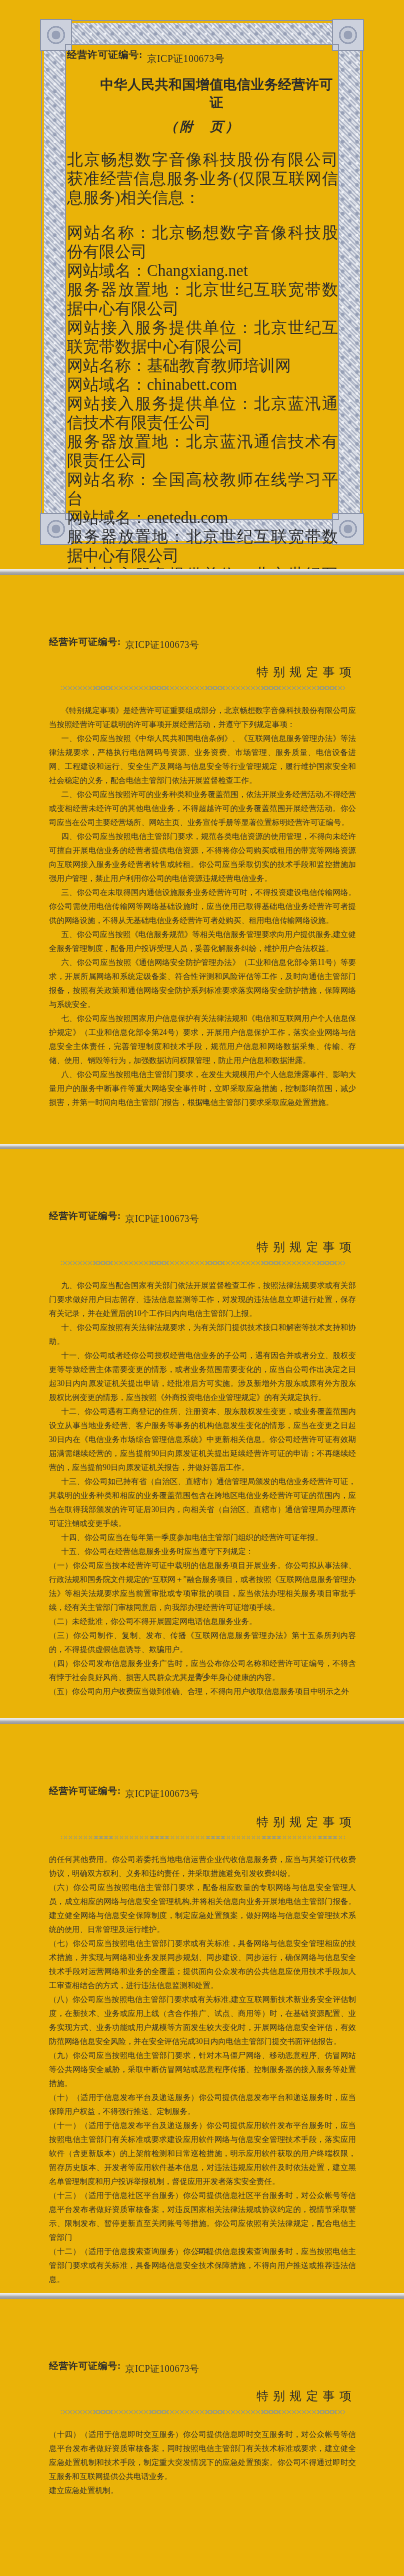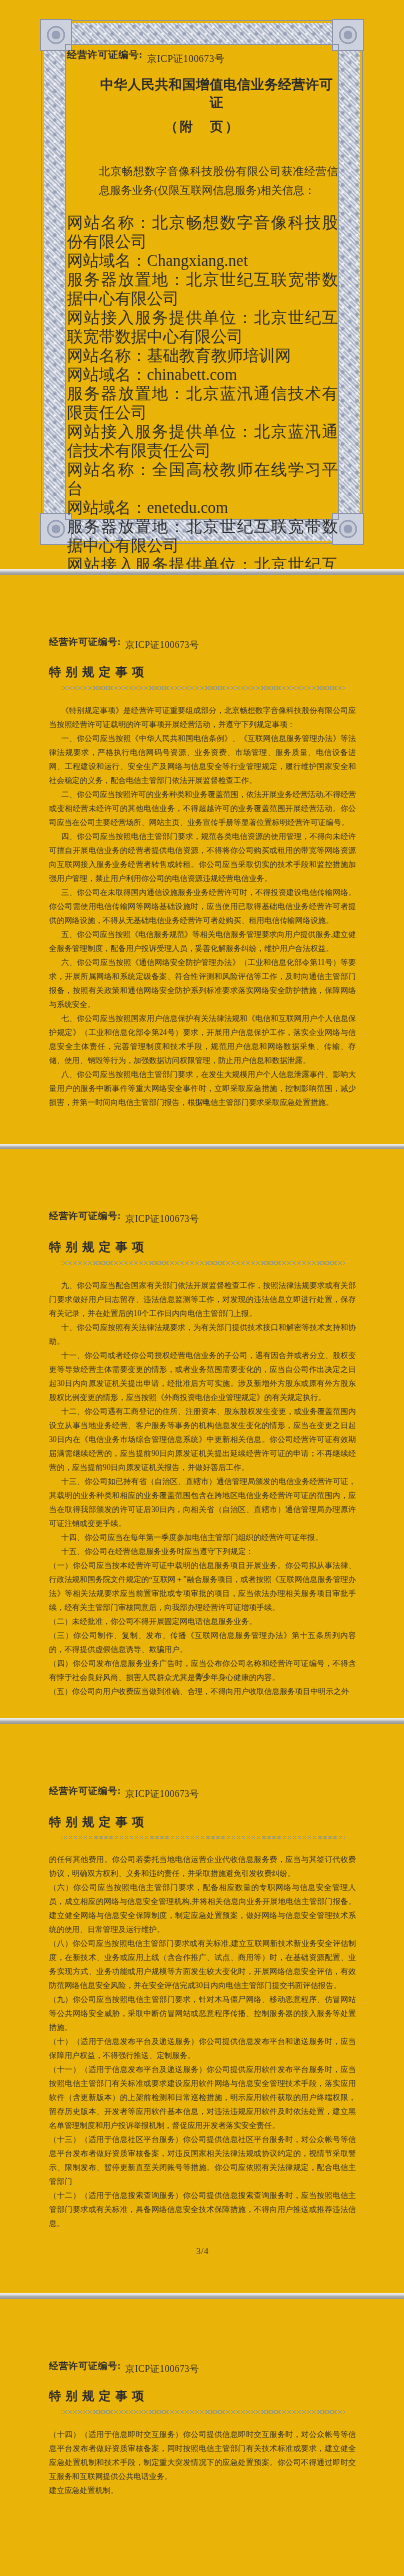--- a/index.html
+++ b/index.html
@@ -27,32 +27,32 @@
   .corner{position:absolute;width:30px;height:30px;border:0.5px solid #8b93a7;
     background:radial-gradient(circle at 50% 50%,#97a0b6 4.1px,#c7ccd8 4.6px 7.2px,#97a0b6 7.7px 8.8px,#ccd1dd 9.3px);}
   .corner.tl{left:-4.1px;top:-4.1px;} .corner.tr{right:-4.1px;top:-4.1px;}
   .corner.bl{left:-4.1px;bottom:-4.1px;} .corner.br{right:-4.1px;bottom:-4.1px;}
 
   .cert-content{position:absolute;left:67px;top:49px;width:271px;}
   .lic-line{display:flex;align-items:flex-start;}
   .lic-lbl{font-size:9.8px;font-weight:700;letter-spacing:0.5px;white-space:nowrap;}
   .lic-num{font-size:9.8px;margin-top:4.1px;margin-left:4.1px;letter-spacing:0.3px;white-space:nowrap;}
   .cert-title{margin:10.3px 0 0;text-align:center;font-size:13.4px;font-weight:700;letter-spacing:0.3px;line-height:17.5px;padding-left:28px;}
-  .cert-sub{text-align:center;font-size:13px;font-weight:700;margin-top:6.2px;letter-spacing:2.1px;}
-  .cert-intro{margin-top:26px;font-size:11px;line-height:19px;text-align:justify;padding-left:32px;}
+  .cert-sub{text-align:center;font-size:13px;font-weight:700;margin-top:6.2px;letter-spacing:2.1px;font-style:italic;}
+  .cert-intro{margin-top:14px;font-size:16px;line-height:19px;text-align:justify;}
   .cert-rows{margin-top:13.4px;}
   .cert-row{font-size:16px;line-height:19px;text-align:justify;}
 
   
   .prov{height:569px;}
   .prov.last{height:571px;}
   .prov-inner{position:absolute;left:49px;top:61px;width:307px;}
   .prov .lic-lbl{font-size:9.3px;}
   .prov .lic-num{font-size:9.3px;margin-top:3.1px;}
-  .prov-title{margin:12.4px 0 0;text-align:left;font-size:12px;font-weight:700;letter-spacing:4.6px;}
+  .prov-title{margin:12.4px 0 0;text-align:right;font-size:12px;font-weight:400;letter-spacing:4.6px;}
   .zigzag{margin:5.2px auto 0;width:284px;height:3.6px;opacity:.75;
     background:
       repeating-linear-gradient(135deg,#8f978d 0 1px,rgba(0,0,0,0) 1px 3.6px),
       repeating-linear-gradient(45deg,#8f978d 0 1px,rgba(0,0,0,0) 1px 3.6px);}
   .prov-body{margin-top:14px;font-size:7.7px;line-height:14px;text-align:justify;color:#2e2e2e;}
   .prov-body p{margin:0;}
   .prov-body p.ind{text-indent:1.6em;}
   .pageno{position:absolute;left:0;right:0;bottom:37px;text-align:center;font-size:8.8px;letter-spacing:0.5px;color:#333;}
 </style>
 </head>
@@ -86,23 +86,23 @@
           <div class="cert-row"><span>网站域名：</span><span>Changxiang.net</span></div>
 
           <div class="cert-row"><span>服务器放置地：</span><span>北京世纪互联宽带数据中心有限公司</span></div>
 
           <div class="cert-row"><span>网站接入服务提供单位：</span><span>北京世纪互联宽带数据中心有限公司</span></div>
 
           <div class="cert-row"><span>网站名称：</span><span>基础教育教师培训网</span></div>
 
           <div class="cert-row"><span>网站域名：</span><span>chinabett.com</span></div>
 
+          <div class="cert-row"><span>网站接入服务提供单位：</span><span>北京蓝汛通信技术有限责任公司</span></div>
+
           <div class="cert-row"><span>服务器放置地：</span><span>北京蓝汛通信技术有限责任公司</span></div>
-
-          <div class="cert-row"><span>网站接入服务提供单位：</span><span>北京蓝汛通信技术有限责任公司</span></div>
 
           <div class="cert-row"><span>网站名称：</span><span>全国高校教师在线学习平台</span></div>
 
           <div class="cert-row"><span>网站域名：</span><span>enetedu.com</span></div>
 
           <div class="cert-row"><span>服务器放置地：</span><span>北京世纪互联宽带数据中心有限公司</span></div>
 
           <div class="cert-row"><span>网站接入服务提供单位：</span><span>北京世纪互联宽带数据中心有限公司</span></div>
         </div>
     </div>
@@ -170,20 +170,21 @@
       <div class="lic-line">
         <span class="lic-lbl">经营许可证编号:</span>
         <span class="lic-num">京ICP证100673号</span>
       </div>
       <h2 class="prov-title">特别规定事项</h2>
       <div class="zigzag"></div>
       <div class="prov-body">
 
       <p>的任何其他费用。你公司若委托当地电信运营企业代收信息服务费，应当与其签订代收费协议，明确双方权利、义务和违约责任，并采取措施避免引发收费纠纷。</p>
           <p>（六）你公司应当按照电信主管部门要求，配备相应数量的专职网络与信息安全管理人员，成立相应的网络与信息安全管理机构,并将相关信息向业务开展地电信主管部门报备。建立健全网络与信息安全保障制度，制定应急处置预案，做好网络与信息安全管理技术系统的使用、日常管理及运行维护。</p>
+          <p>（七）你公司应当按照电信主管部门要求或有关标准，具备网络与信息安全管理相应的技术措施，并实现与网络和业务发展同步规划、同步建设、同步运行，确保网络与信息安全技术手段对运营网络和业务的全覆盖；提供面向公众发布的公共信息应使用技术手段加人工审查相结合的方式，进行违法信息监测和处置。</p>
           <p>（八）你公司应当按照电信主管部门要求或有关标准,建立互联网新技术新业务安全评估制度，在新技术、业务或应用上线（含合作推广、试点、商用等）时，在基础资源配置、业务实现方式、业务功能或用户规模等方面发生较大变化时，开展网络信息安全评估，有效防范网络信息安全风险，并在安全评估完成30日内向电信主管部门提交书面评估报告。</p>
           <p>（九）你公司应当按照电信主管部门要求，针对木马僵尸网络、移动恶意程序、仿冒网站等公共网络安全威胁，采取中断仿冒网站或恶意程序传播、控制服务器的接入服务等处置措施。</p>
           <p>（十）（适用于信息发布平台及递送服务）你公司提供信息发布平台和递送服务时，应当保障用户权益，不得强行推送、定制服务。</p>
           <p>（十一）（适用于信息发布平台及递送服务）你公司提供应用软件发布平台服务时，应当按照电信主管部门有关标准或要求建设应用软件网络与信息安全管理技术手段，落实应用软件（含更新版本）的上架前检测和日常巡检措施，明示应用软件获取的用户终端权限，留存历史版本、开发者等应用软件基本信息，对违法违规应用软件及时依法处置，建立黑名单管理制度和用户投诉举报机制，督促应用开发者落实安全责任。</p>
           <p>（十三）（适用于信息社区平台服务）你公司提供信息社区平台服务时，对公众帐号等信息平台发布者做好资质审核备案，对违反国家相关法律法规或协议约定的，视情节采取警示、限制发布、暂停更新直至关闭账号等措施。你公司应依照有关法律规定，配合电信主管部门</p>
           <p>（十二）（适用于信息搜索查询服务）你公司提供信息搜索查询服务时，应当按照电信主管部门要求或有关标准，具备网络信息安全技术保障措施，不得向用户推送或推荐违法信息。</p>
         </div>
     </div>
     <div class="pageno">3/4</div>
   </section>

